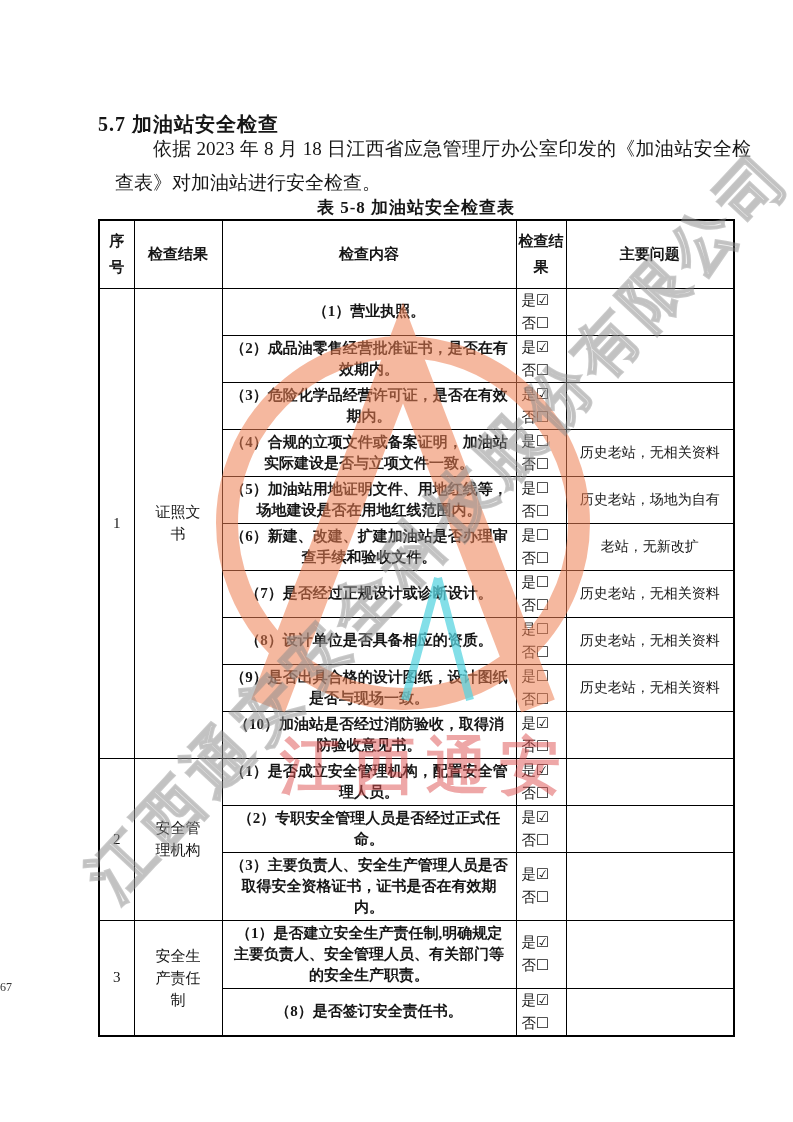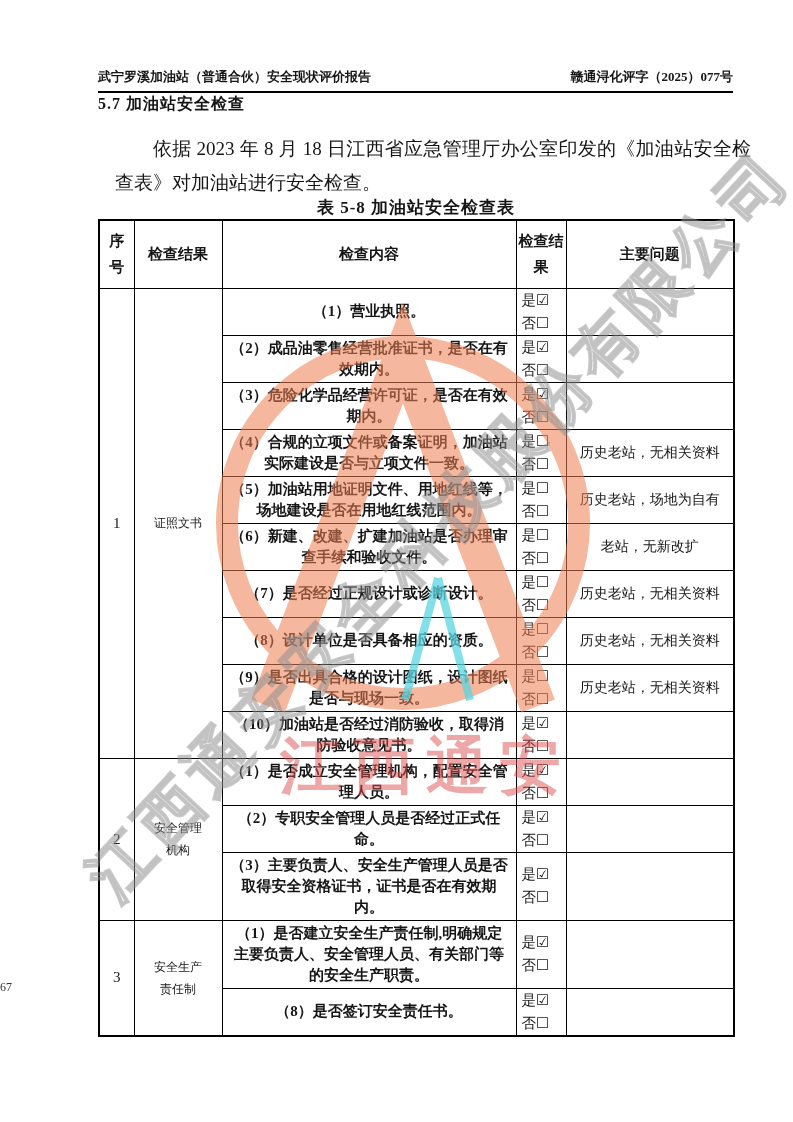--- a/index.html
+++ b/index.html
@@ -10,21 +10,21 @@
   .layer{position:absolute;inset:0;}
   
   .doc-header{
     position:absolute;left:98px;top:68px;width:635px;
     display:flex;justify-content:space-between;align-items:flex-end;
     font-size:13px;font-weight:bold;
     border-bottom:2px solid #000;padding-bottom:5px;
   }
   
   .section-heading{
-    position:absolute;left:98px;top:94px;font-size:16px;font-weight:bold;letter-spacing:1px;text-align:center;
+    position:absolute;left:98px;top:111px;font-size:20px;font-weight:bold;letter-spacing:1px;text-align:center;
   }
   .body-paragraph{
     position:absolute;left:115px;top:132px;width:636px;
     font-size:19px;line-height:34px;text-align:justify;text-indent:2em;
   }
   .table-title{
     position:absolute;left:98px;top:196px;width:636px;text-align:center;
     font-size:17px;font-weight:bold;letter-spacing:1px;
   }
   
@@ -33,21 +33,21 @@
     border-collapse:collapse;table-layout:fixed;width:635px;
     border:2px solid #000;
   }
   .checklist th,.checklist td{
     border:1.5px solid #000;vertical-align:middle;
     overflow:hidden;
   }
   .checklist thead tr{height:68px;}
   .checklist th{font-size:15px;font-weight:bold;text-align:center;line-height:26px;padding:2px;}
   .col-no{ text-align:center;font-size:15px;padding:2px;}
-  .col-item{text-align:center;font-size:12px;line-height:22px;padding:2px 16px;}
+  .col-item{text-align:center;font-size:15px;line-height:22px;padding:2px 16px;}
   .col-content{text-align:center;font-size:15px;line-height:21px;padding:2px 6px;font-weight:bold;}
   .col-result{
     font-size:14.5px;line-height:23px;padding:0 0 0 5px;text-align:left;
     font-family:"DejaVu Sans","Liberation Sans",sans-serif;
   }
   .col-problem{text-align:center;font-size:14px;line-height:20px;padding:2px 5px;}
   .checklist tbody tr{height:46px;}
   .result-line{white-space:nowrap;}
   
   .page-number{
@@ -68,24 +68,20 @@
     color:rgba(165,165,165,0.16);
     -webkit-text-stroke:2px rgba(138,138,138,0.45);
   }
   .wm-svg{position:absolute;left:0;top:0;}
 </style>
 </head>
 <body>
 
 <div class="layer">
 
-  <div class="doc-header">
-    <span>武宁罗溪加油站（普通合伙）安全现状评价报告</span>
-    <span>赣通浔化评字（2025）077号</span>
-  </div>
 
   <div class="section-heading">5.7 加油站安全检查</div>
 
   <div class="body-paragraph">依据 2023 年 8 月 18 日江西省应急管理厅办公室印发的《加油站安全检查表》对加油站进行安全检查。</div>
 
   <div class="table-title">表 5-8 加油站安全检查表</div>
 
   <table class="checklist">
     <colgroup>
       <col style="width:35px">

